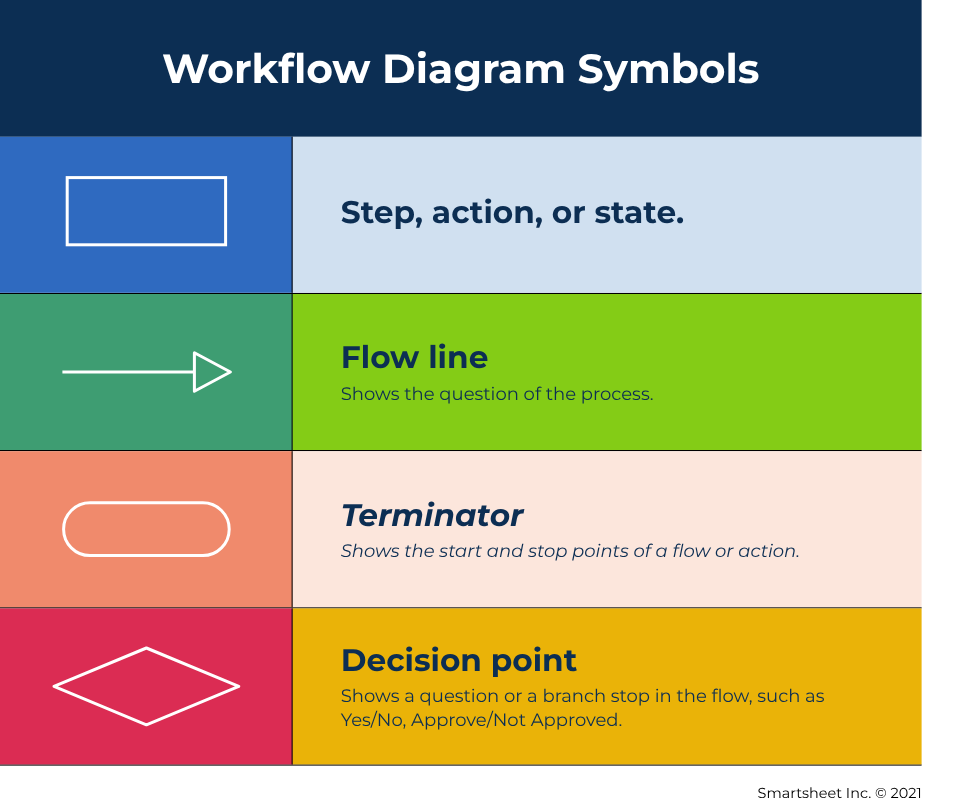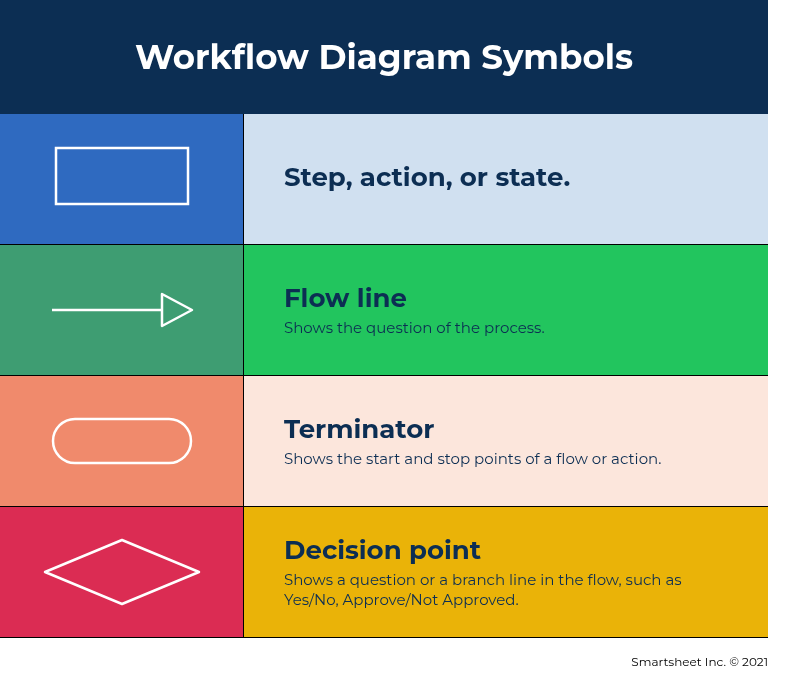--- a/index.html
+++ b/index.html
@@ -49,23 +49,23 @@
     }
     .symbol-desc {
       font-size: 15px;
       color: #0c2e53;
       line-height: 1.35;
     }
     
     .row-step .icon-cell { background: #2f6ac0; }
     .row-step .text-cell { background: #d0e0f0; }
     .row-flow .icon-cell { background: #3e9d72; }
-    .row-flow .text-cell { background: #22c55e; }
+    .row-flow .text-cell { background: #84cc16; }
     .row-term .icon-cell { background: #f08a6c; }
-    .row-term .text-cell { background: #fce6dc; }
+    .row-term .text-cell { background: #fce6dc; font-style: italic; }
     .row-dec  .icon-cell { background: #db2c53; }
     .row-dec  .text-cell { background: #eab308; }
     .footer {
       text-align: right;
       font-size: 12px;
       padding: 16px 0;
       color: #000;
     }
     svg { display: block; }
   </style>
@@ -116,21 +116,21 @@
   </div>
 
   <div class="row row-dec">
     <div class="icon-cell">
       <svg width="170" height="80">
         <polygon points="85,8 162,40 85,72 8,40" fill="none" stroke="#fff" stroke-width="2.5" stroke-linejoin="round"></polygon>
       </svg>
     </div>
     <div class="text-cell">
       <div class="symbol-title">Decision point</div>
-      <div class="symbol-desc">Shows a question or a branch line in the flow, such as Yes/No, Approve/Not Approved.</div>
+      <div class="symbol-desc">Shows a question or a branch stop in the flow, such as Yes/No, Approve/Not Approved.</div>
     </div>
   </div>
 
   <div class="footer">
     <span>Smartsheet Inc. © 2021</span>
   </div>
 
 </div>
 
 </body></html>

